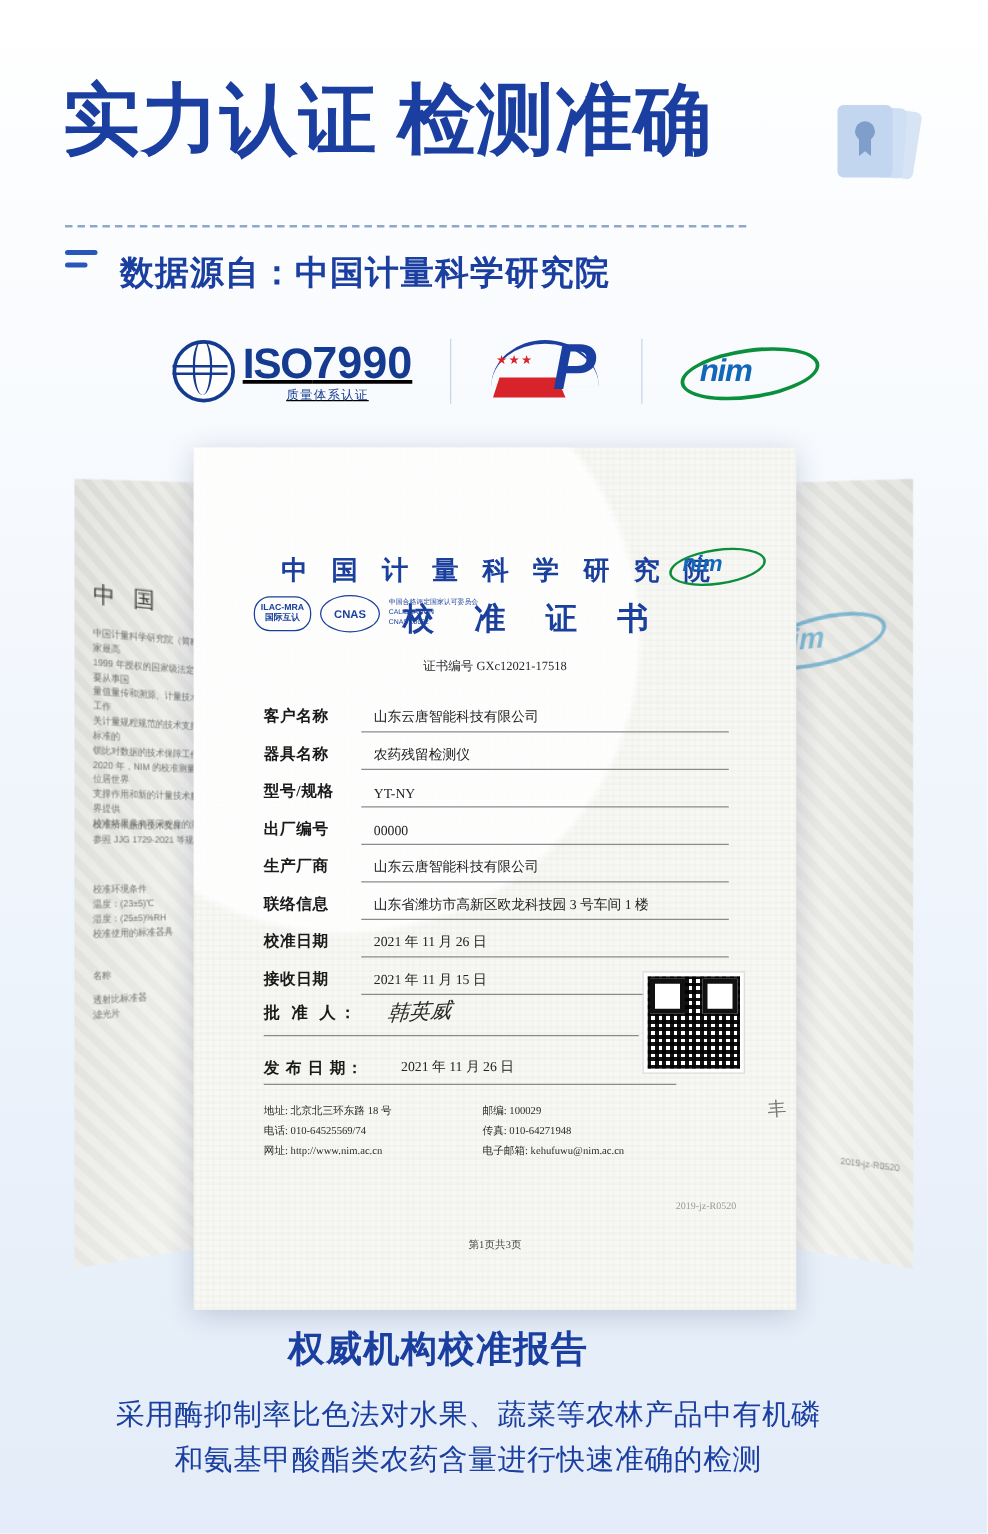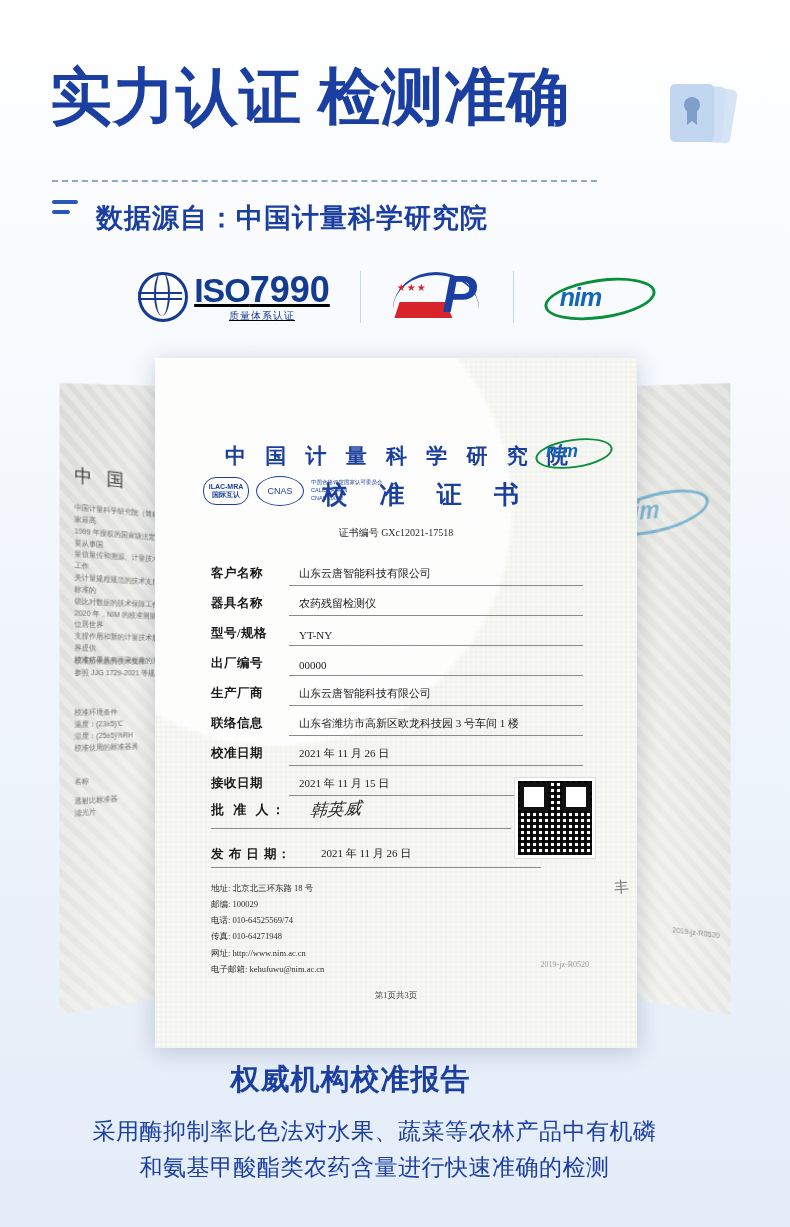--- a/index.html
+++ b/index.html
@@ -337,21 +337,21 @@
     display: flex; align-items: center; justify-content: center;
     font-size: 7px; color:#1a3f9c; font-weight: bold;
     letter-spacing: 0;
     flex-direction: column; line-height: 1.15;
   }
   .cnas {
     width: 46px; height: 28px;
     border: 1.5px solid #1a3f9c;
     border-radius: 50%;
     display: flex; align-items: center; justify-content: center;
-    font-size: 9px; color:#1a3f9c; font-weight: normal; text-align: right;
+    font-size: 9px; color:#1a3f9c; font-weight: bold; text-align: right;
   }
   .cnas-text {
     font-size: 5.5px; color: #1a3f9c; line-height: 1.45; white-space: pre-line;
   }
 
   .cert-no {
     position: absolute;
     left: 0; right: 0; top: 168px;
     text-align: center;
     font-size: 10px;
@@ -456,21 +456,20 @@
     position: absolute;
     left: 56px; top: 522px;
     width: 372px;
     font-family: "Liberation Serif", serif;
   }
   .contact-row {
     display: flex;
     font-size: 8.5px;
     color: #2b2b2b;
     line-height: 1.9;
-    flex-direction: column;
   }
   .contact-row .c1 { width: 175px; }
   .contact-row .c2 { flex: 1; }
 
   .cert-footer-code {
     position: absolute;
     right: 48px; top: 602px;
     font-size: 8px;
     color: #9a9a9a;
     font-family: "Liberation Serif", serif;

